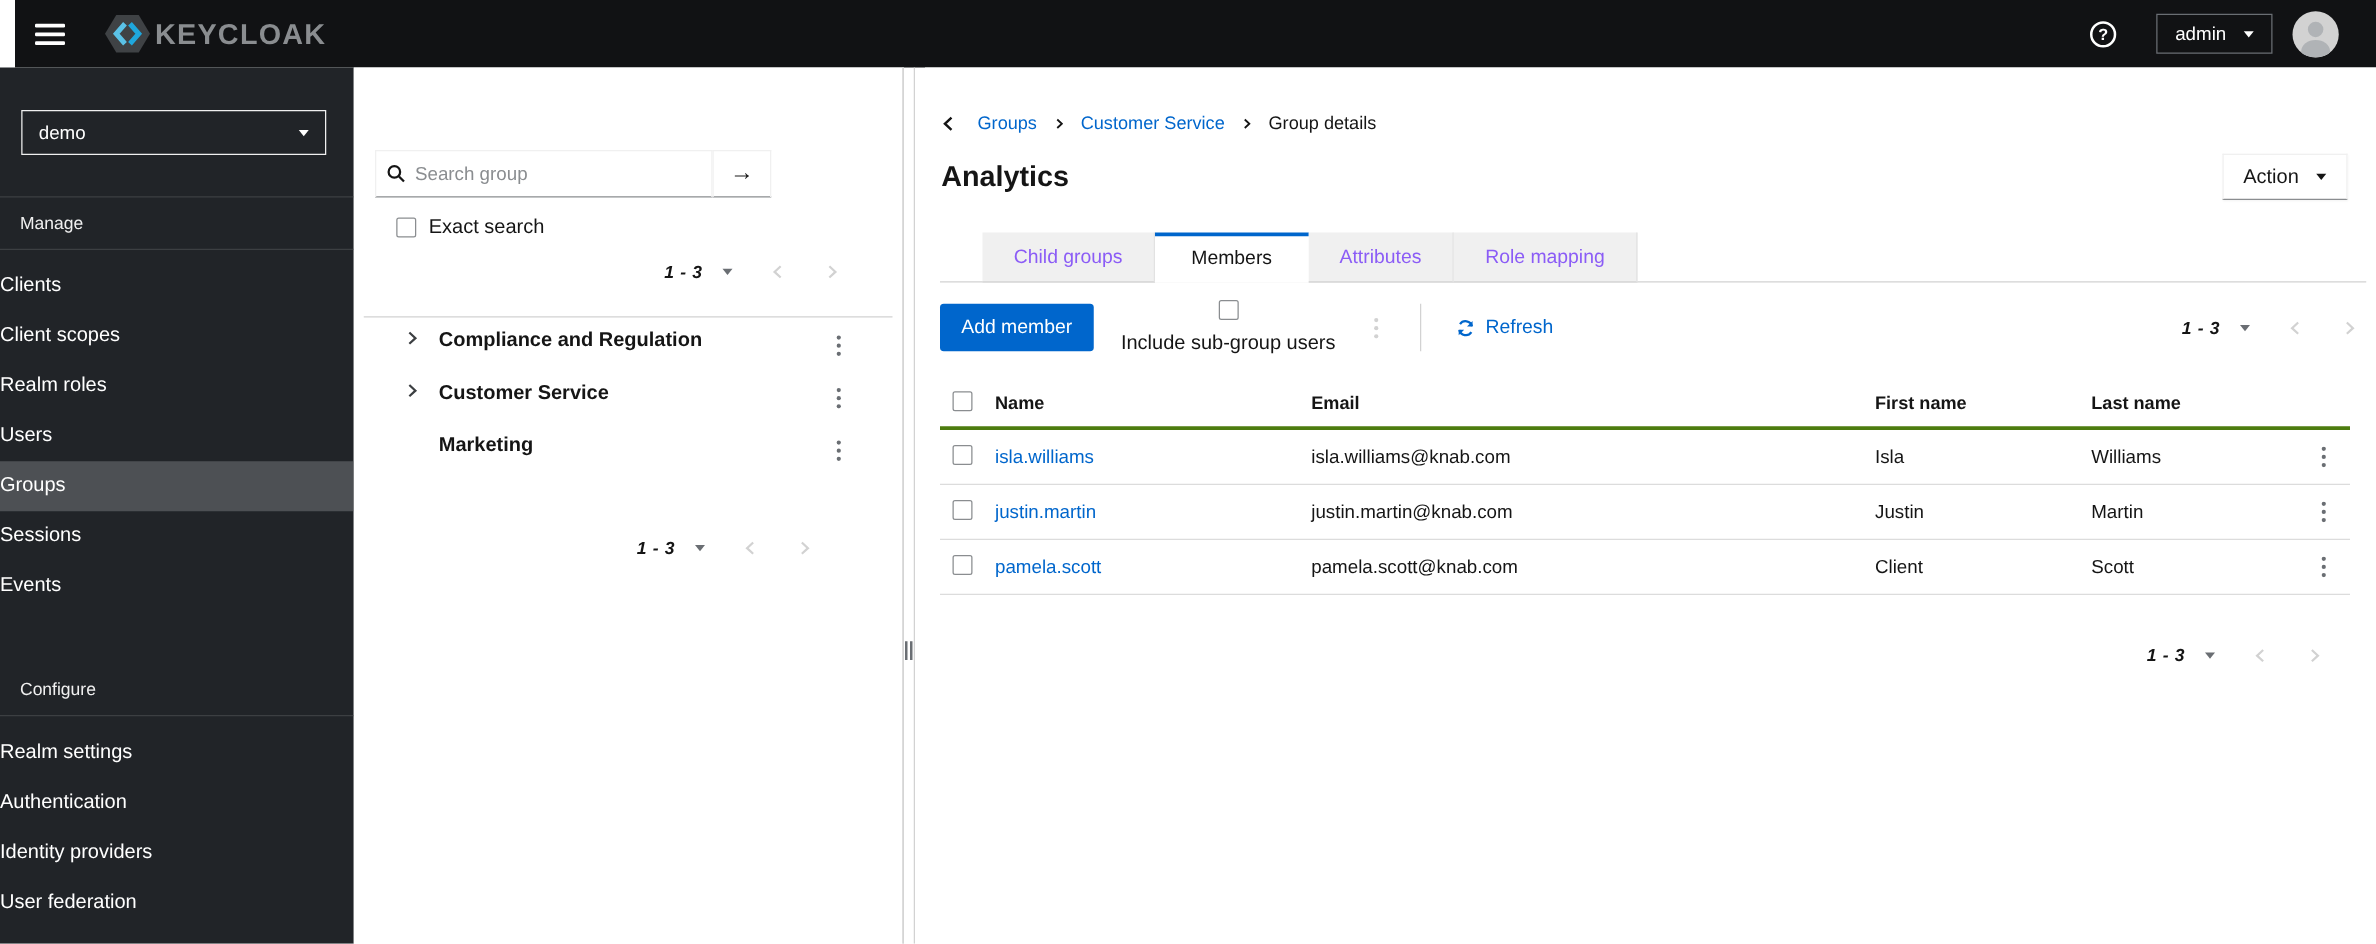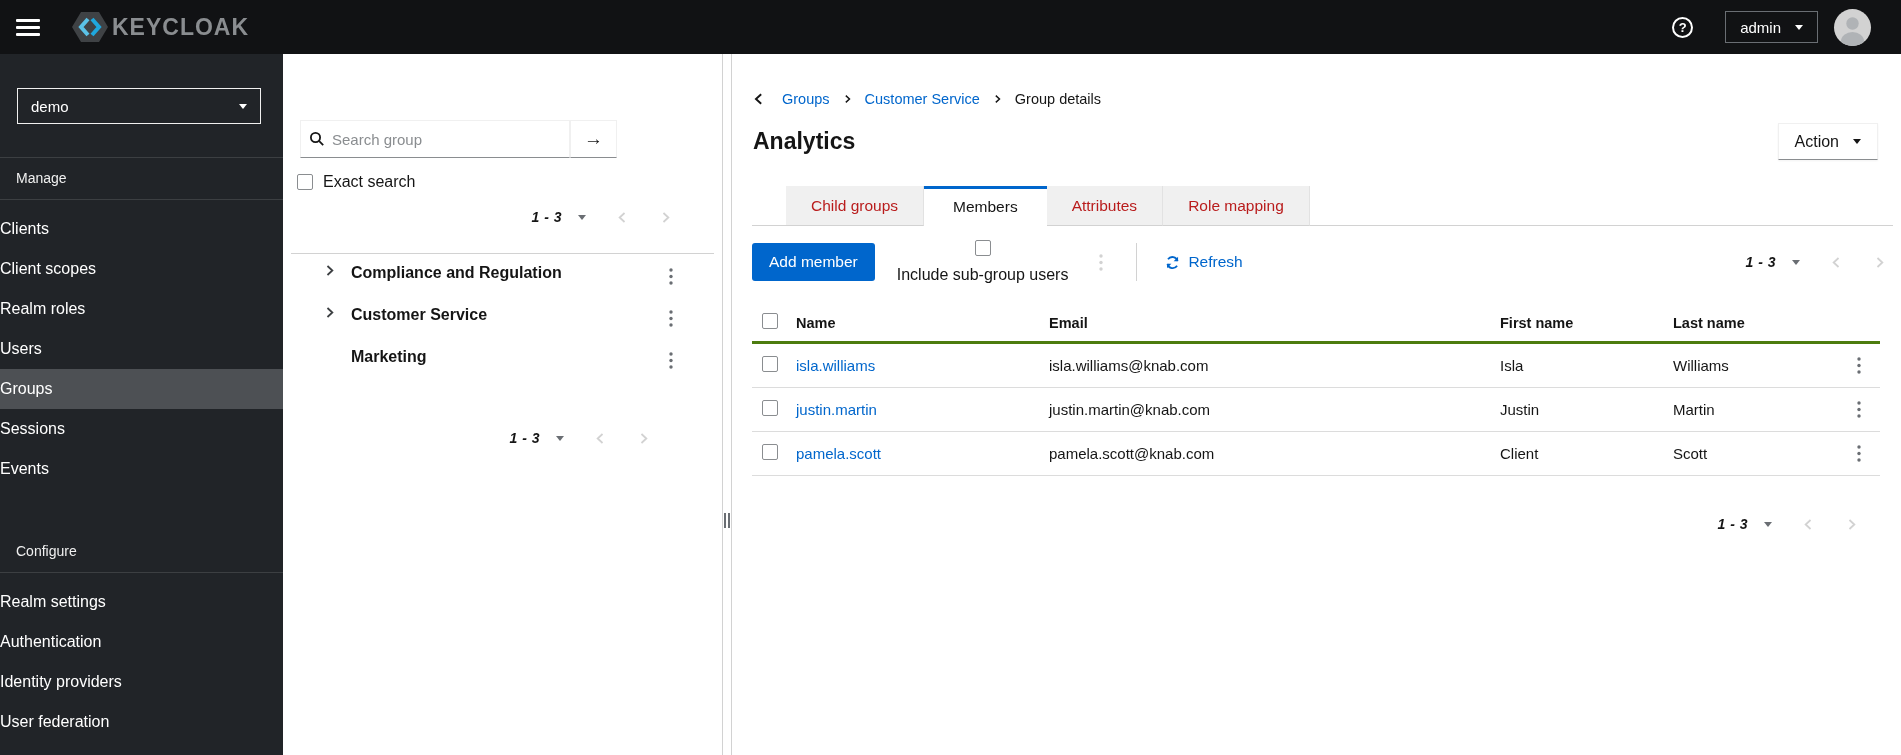--- a/index.html
+++ b/index.html
@@ -1,21 +1,21 @@
 <!DOCTYPE html>
 <html><head>
 <meta charset="utf-8">
 <style>
   * { margin:0; padding:0; box-sizing:border-box; }
   html,body { width:1901px; height:755px; overflow:hidden; background:#fff;
     font-family:"Liberation Sans","DejaVu Sans",sans-serif; }
 
   
   .masthead { height:54px; background:#111214; display:flex; align-items:center;
-    padding:0 30px 0 16px; }
+    padding:0 30px 0 16px;margin-left:12px; }
   .hamburger { width:24px; display:flex; flex-direction:column; gap:4px; cursor:pointer; }
   .hamburger span { display:block; height:3px; background:#fff; border-radius:1px; }
   .brand { display:flex; align-items:center; margin-left:30px; gap:2px; }
   .brand-text { color:#8a8d90; font-weight:bold; font-size:23px; letter-spacing:1px; }
   .mast-right { margin-left:auto; display:flex; align-items:center; }
   .help-icon { width:21px; height:21px; border:2px solid #fff; border-radius:50%;
     color:#fff; font-size:13px; font-weight:bold; display:flex; align-items:center;
     justify-content:center; cursor:pointer; }
   .user-dropdown { margin-left:32px; border:1px solid #6a6e73; color:#fff;
     height:32px; display:flex; align-items:center; gap:14px; padding:0 14px;
@@ -49,21 +49,21 @@
     padding-top:66px; background:#fff; }
   .search-row { display:flex; margin-left:17px; }
   .search-box { width:270px; height:38px; border:1px solid #f0f0f0;
     border-bottom:1px solid #8a8d90; display:flex; align-items:center; padding:0 8px; gap:7px; }
   .search-box input { border:none; outline:none; flex:1; font-size:15px;
     font-family:inherit; color:#151515; min-width:0; }
   .search-box input::placeholder { color:#8a8d90; }
   .search-submit { width:47px; height:38px; border:1px solid #f0f0f0;
     border-bottom:1px solid #8a8d90; background:#fff; font-size:19px; color:#151515;
     display:flex; align-items:center; justify-content:center; cursor:pointer; }
-  .exact-row { display:flex; align-items:center; gap:10px; margin:15px 0 0 14px;
+  .exact-row { display:flex; align-items:center; gap:10px; margin:15px 0 0 34px;
     font-size:16px; color:#151515; }
   input[type=checkbox] { appearance:none; -webkit-appearance:none; width:16px; height:16px;
     border:1px solid #8a8d90; border-radius:2px; background:#fff; cursor:pointer; flex:none; }
 
   .pagination { display:flex; align-items:center; font-size:14px; color:#151515; }
   .pg-range { font-weight:bold; letter-spacing:0.5px;font-style:italic; }
   .pg-caret { margin-left:16px; cursor:pointer; }
   .pg-btn { margin-left:30px; cursor:default; display:flex; align-items:center; }
   .panel-pg-top { justify-content:flex-end; padding-right:50px; margin-top:14px; height:24px; }
   .panel-pg-bottom { justify-content:flex-end; padding-right:72px; margin-top:36px; height:24px; }
@@ -98,21 +98,21 @@
   .page-title { font-size:23px; font-weight:600; color:#151515; margin-left:1px; }
   .action-btn { margin-left:auto; margin-right:10px; height:37px; background:#fff;
     border:1px solid #f0f0f0; border-bottom:1px solid #8a8d90; display:flex;
     align-items:center; gap:14px; padding:0 16px; font-size:16px; color:#151515;
     cursor:pointer; box-shadow:0 1px 2px rgba(0,0,0,0.05); }
 
   .tabs { display:flex; margin:26px 0 0 34px; height:40px; position:relative; }
   .tabs::after { content:""; position:absolute; left:-34px; right:-5px; bottom:0;
     border-bottom:1px solid #d2d2d2; z-index:0; }
   .tab { position:relative; z-index:1; padding:0 25px; display:flex; align-items:center;
-    font-size:15.5px; cursor:pointer; background:#f0f0f0; color:#b91c1c;
+    font-size:15.5px; cursor:pointer; background:#f0f0f0; color:#8b5cf6;
     border-right:1px solid #e2e2e2; border-bottom:1px solid #d2d2d2; }
   .tab.active { background:#fff; color:#151515; border-top:3px solid #0066cc;
     border-right:none; border-bottom:1px solid #fff; padding:0 29px; }
 
   .toolbar { display:flex; align-items:center; margin-top:14px; height:44px; }
   .primary-btn { height:38px; background:#0066cc; color:#fff; border:none;
     border-radius:3px; font-size:15.5px; font-family:inherit; padding:0 17px; cursor:pointer; }
   .include-row { display:flex; align-items:center; gap:10px; margin-left:22px;
     font-size:16px; color:#151515;flex-direction:column; }
   .toolbar .kebab { margin-left:24px; }

